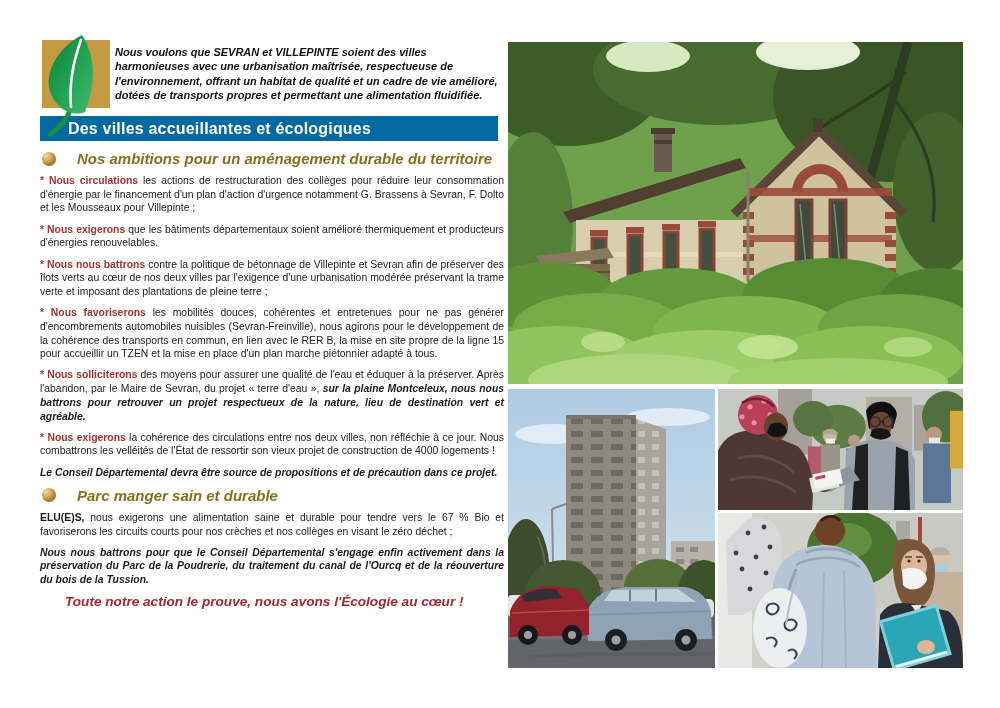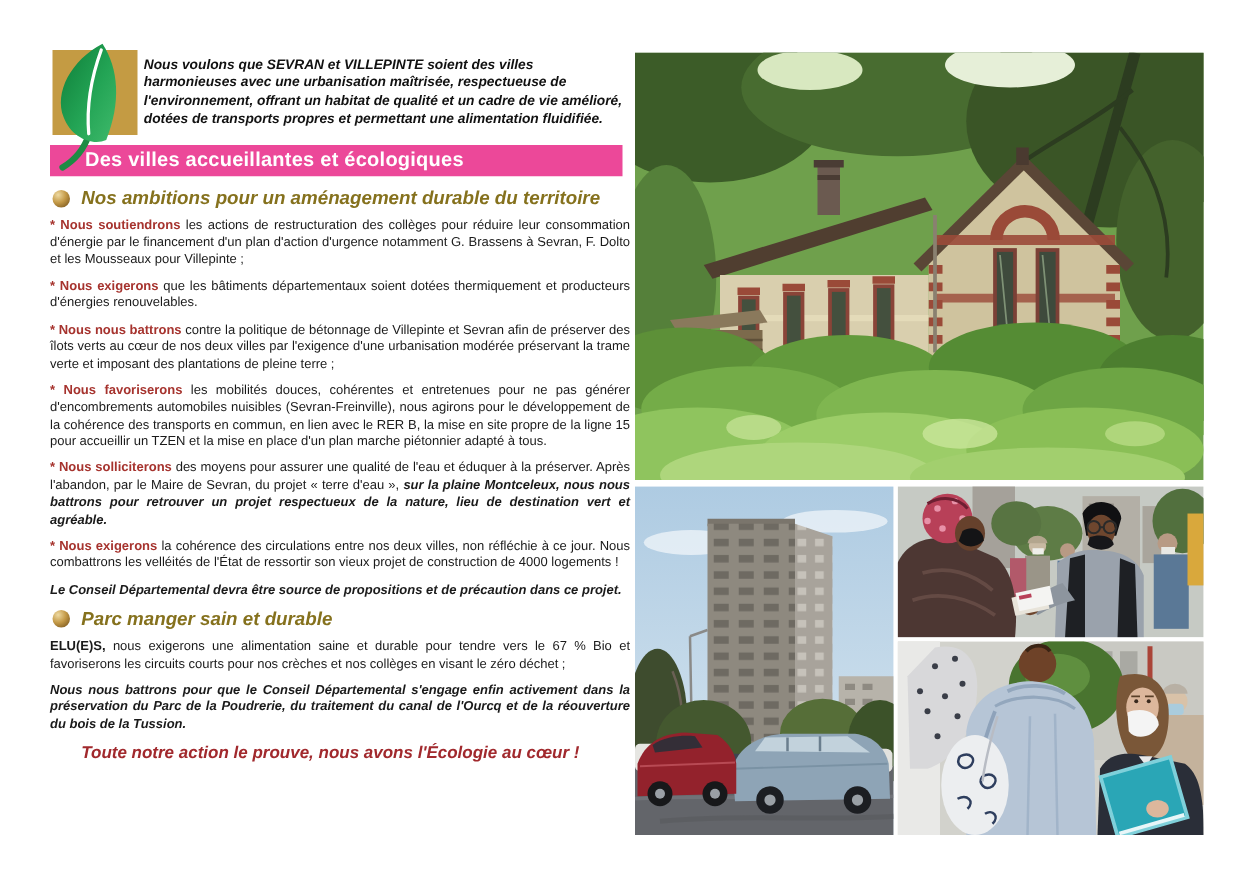--- a/index.html
+++ b/index.html
@@ -8,26 +8,26 @@
     font-family:"Liberation Sans", sans-serif;color:#1a1a1a;
   }
   
   .logo-wrap{position:absolute;left:36px;top:32px;width:84px;height:106px;z-index:3;}
   .intro{
     position:absolute;left:115px;top:45px;width:384px;
     font-size:11px;line-height:14.4px;font-weight:bold;font-style:italic;color:#111;
   }
   .banner{
     position:absolute;left:40px;top:116px;width:458px;height:25px;box-sizing:border-box;
-    background:#ec4899;color:#ffffff;font-weight:bold;font-size:16px;line-height:25px;
+    background:#0369a1;color:#ffffff;font-weight:bold;font-size:16px;line-height:25px;
     padding-left:28px;z-index:2;letter-spacing:.2px;
   }
   
   .column{position:absolute;left:40px;top:149px;width:464px;}
-  .sec-heading{display:flex;align-items:center;gap:9px;margin:1px 0 7px 2px;}
+  .sec-heading{display:flex;align-items:center;gap:21px;margin:1px 0 7px 2px;}
   .ball{
     width:14px;height:14px;border-radius:50%;flex:0 0 14px;
     background:radial-gradient(circle at 32% 28%, #eedaa2, #c49a48 45%, #8a6526 80%, #6b4e1c);
   }
   .htext{font-size:15px;font-weight:bold;font-style:italic;color:#85711D;}
   .para{font-size:10.4px;line-height:13.7px;text-align:justify;margin:0 0 7.5px 0;}
   .seg-lead{color:#A6332E;font-weight:bold;}
   .seg-b{font-weight:bold;}
   .seg-bi{font-weight:bold;font-style:italic;}
   .closing{
@@ -63,22 +63,22 @@
 
 <div class="intro">Nous voulons que SEVRAN et VILLEPINTE soient des villes harmonieuses avec une urbanisation maîtrisée, respectueuse de l'environnement, offrant un habitat de qualité et un cadre de vie amélioré, dotées de transports propres et permettant une alimentation fluidifiée.</div>
 <div class="banner">Des villes accueillantes et écologiques</div>
 
 <div class="column">
   <div>
       <div class="sec-heading">
         <span class="ball"></span>
         <span class="htext">Nos ambitions pour un aménagement durable du territoire</span>
       </div>
-      <p class="para"><span class="seg-lead">* Nous soutiendrons</span><span class="seg-p"> les actions de restructuration des collèges pour réduire leur consommation d'énergie par le financement d'un plan d'action d'urgence notamment G. Brassens à Sevran, F. Dolto et les Mousseaux pour Villepinte ;</span></p>
-      <p class="para"><span class="seg-lead">* Nous exigerons</span><span class="seg-p"> que les bâtiments départementaux soient dotées thermiquement et producteurs d'énergies renouvelables.</span></p>
+      <p class="para"><span class="seg-lead">* Nous circulations</span><span class="seg-p"> les actions de restructuration des collèges pour réduire leur consommation d'énergie par le financement d'un plan d'action d'urgence notamment G. Brassens à Sevran, F. Dolto et les Mousseaux pour Villepinte ;</span></p>
+      <p class="para"><span class="seg-lead">* Nous exigerons</span><span class="seg-p"> que les bâtiments départementaux soient amélioré thermiquement et producteurs d'énergies renouvelables.</span></p>
       <p class="para"><span class="seg-lead">* Nous nous battrons</span><span class="seg-p"> contre la politique de bétonnage de Villepinte et Sevran afin de préserver des îlots verts au cœur de nos deux villes par l'exigence d'une urbanisation modérée préservant la trame verte et imposant des plantations de pleine terre ;</span></p>
       <p class="para"><span class="seg-lead">* Nous favoriserons</span><span class="seg-p"> les mobilités douces, cohérentes et entretenues pour ne pas générer d'encombrements automobiles nuisibles (Sevran-Freinville), nous agirons pour le développement de la cohérence des transports en commun, en lien avec le RER B, la mise en site propre de la ligne 15 pour accueillir un TZEN et la mise en place d'un plan marche piétonnier adapté à tous.</span></p>
       <p class="para"><span class="seg-lead">* Nous solliciterons</span><span class="seg-p"> des moyens pour assurer une qualité de l'eau et éduquer à la préserver. Après l'abandon, par le Maire de Sevran, du projet « terre d'eau », </span><span class="seg-bi">sur la plaine Montceleux, nous nous battrons pour retrouver un projet respectueux de la nature, lieu de destination vert et agréable.</span></p>
       <p class="para"><span class="seg-lead">* Nous exigerons</span><span class="seg-p"> la cohérence des circulations entre nos deux villes, non réfléchie à ce jour. Nous combattrons les velléités de l'État de ressortir son vieux projet de construction de 4000 logements !</span></p>
       <p class="para"><span class="seg-bi">Le Conseil Départemental devra être source de propositions et de précaution dans ce projet.</span></p>
       <div class="sec-heading">
         <span class="ball"></span>
         <span class="htext">Parc manger sain et durable</span>
       </div>
       <p class="para"><span class="seg-b">ELU(E)S,</span><span class="seg-p"> nous exigerons une alimentation saine et durable pour tendre vers le 67 % Bio et favoriserons les circuits courts pour nos crèches et nos collèges en visant le zéro déchet ;</span></p>

